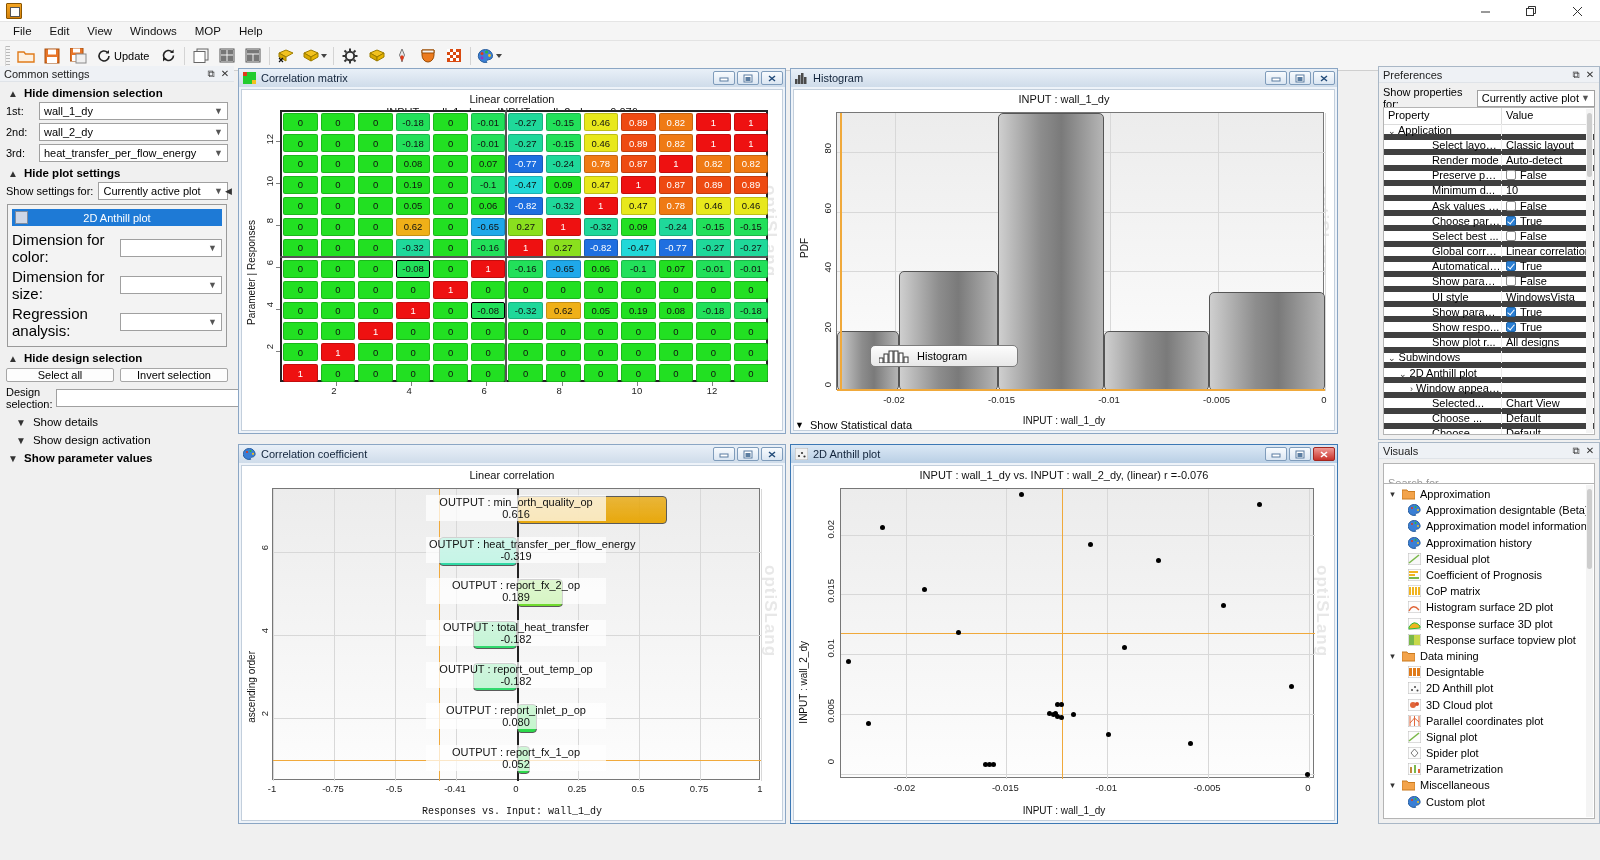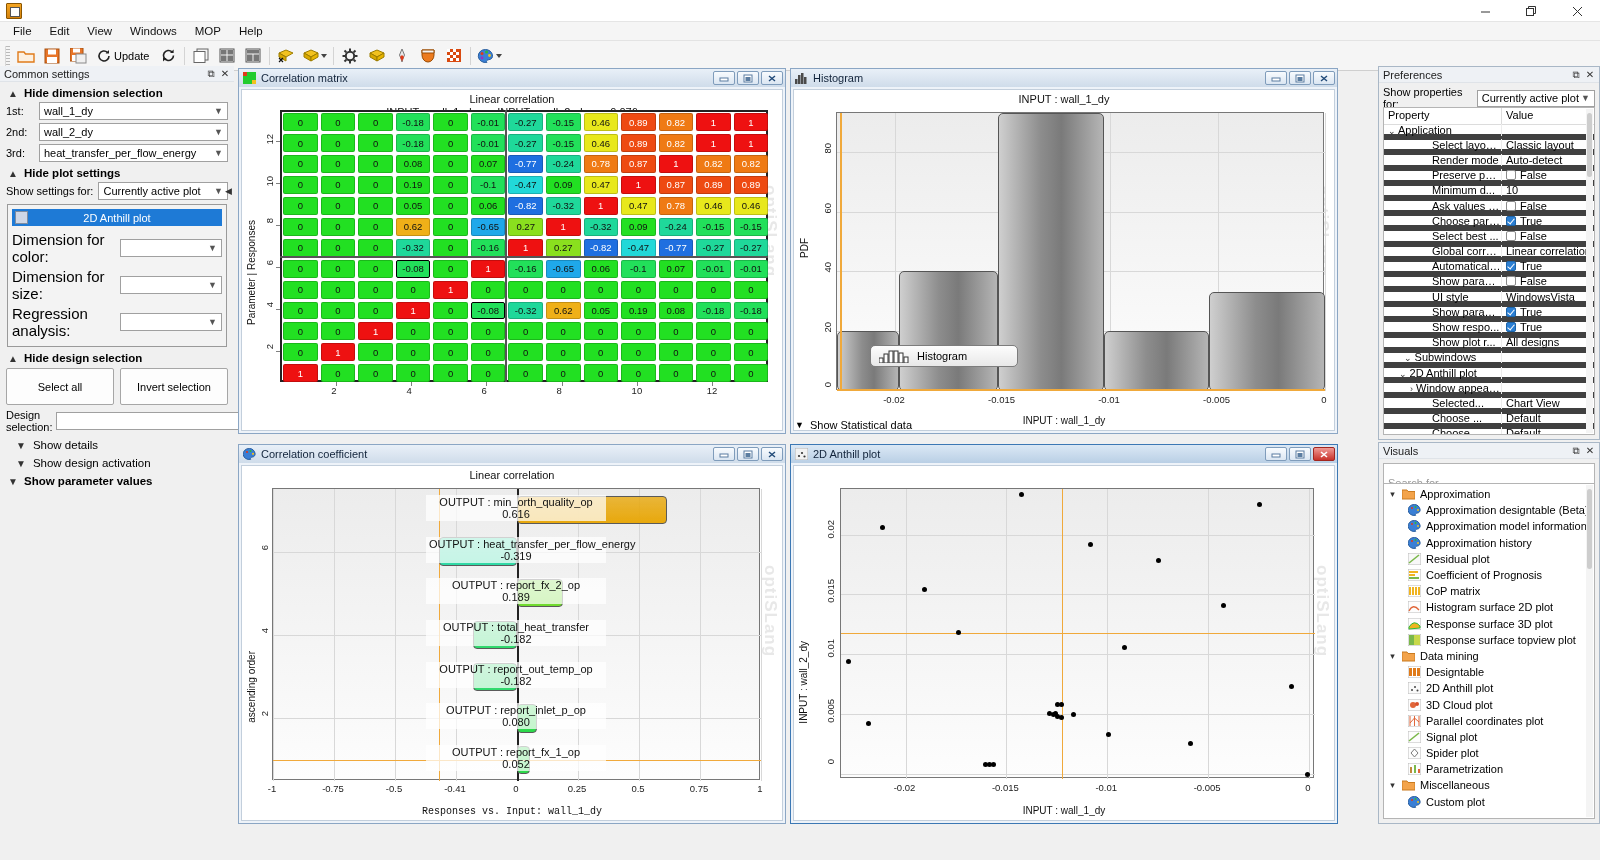--- a/index.html
+++ b/index.html
@@ -68,21 +68,21 @@
   .combo .v{ flex:1; overflow:hidden; white-space:nowrap; }
   .combo .dd{ width:13px;text-align:center;color:#555;font-size:9px;}
   .plotbox{ border:1px solid #9a9a9a; background:#f3f3f3; margin:4px 1px 2px 1px; padding:4px; }
   .plotbox .hdr{ background:#1e7ad6;color:#fff;height:17px;display:flex;align-items:center;
      justify-content:center;position:relative;font-size:11px;margin-bottom:5px;}
   .plotbox .hdr .pic{ position:absolute;left:3px;top:2px;width:13px;height:13px;
      background:#cfd7e6;border:1px solid #7f8da0;}
   .plotbox .r{ display:flex;align-items:center;margin:3px 0; }
   .plotbox .r span.lbl{ width:108px;font-size:15px;}
   .btnrow{ display:flex;gap:6px;margin:4px 0; }
-  .btn{ flex:1;height:37px;border:1px solid #a6a6a6;background:#fdfdfd;font-size:11px;
+  .btn{ flex:1;height:14px;border:1px solid #a6a6a6;background:#fdfdfd;font-size:11px;
      display:flex;align-items:center;justify-content:center;border-radius:2px;}
   .inrow{ display:flex;align-items:center;gap:4px;margin:3px 0;}
   .inrow .lbl{ font-size:11px;}
   .txtin{ flex:1;height:18px;border:1px solid #a0a0a0;background:#fff;}
   .subsect{ display:flex;align-items:center;gap:7px;margin:6px 0 6px 10px;font-size:11.5px;}
   .subsect .chev{ font-size:10px;color:#333;}
   .collapse-arrow{ position:absolute;right:2px;top:120px;font-size:9px;color:#333;}
   
   .sw{ position:absolute; border:1px solid #8ba6c4; background:#eef3f9; }
   .sw.active{ border-color:#3c78b4; }
@@ -849,20 +849,21 @@
           </svg>
         </span>
       <span class="swbtn close">
           <svg width="10" height="9">
             <line x1="2" y1="2" x2="8" y2="7" stroke="#fff" stroke-width="1.6"></line>
             <line x1="8" y1="2" x2="2" y2="7" stroke="#fff" stroke-width="1.6"></line>
           </svg>
         </span>
     </div>
     <div class="sw-body">
+      <div class="plot-title">INPUT : wall_1_dy vs. INPUT : wall_2_dy, (linear) r =-0.076</div>
       <div class="wm">optiSLang</div>
       <div id="anthillPlot" style="position: absolute; left: 46px; top: 22px; width: 474px; height: 290px; background: linear-gradient(rgb(236, 236, 236), rgb(253, 253, 253)); border: 1px solid rgb(119, 119, 119);">
           <div class="gridline" style="left: 64.5447px; top: 0px; width: 1px; height: 290px;"></div>
           <div class="gridline" style="left: 165.396px; top: 0px; width: 1px; height: 290px;"></div>
           <div class="gridline" style="left: 266.247px; top: 0px; width: 1px; height: 290px;"></div>
           <div class="gridline" style="left: 367.098px; top: 0px; width: 1px; height: 290px;"></div>
           <div class="gridline" style="left: 467.949px; top: 0px; width: 1px; height: 290px;"></div>
           <div class="gridline" style="left: 0px; top: 285.207px; width: 474px; height: 1px;"></div>
           <div class="gridline" style="left: 0px; top: 225.289px; width: 474px; height: 1px;"></div>
           <div class="gridline" style="left: 0px; top: 165.372px; width: 474px; height: 1px;"></div>
@@ -1021,21 +1022,21 @@
               <span>True</span>
             </div>
           </div>
           <div class="trow">
             <div class="c1" style="padding-left: 48px;">Show plot r...</div>
             <div class="c2">
               <span>All designs</span>
             </div>
           </div>
           <div class="trow">
-            <div class="c1" style="padding-left: 20px;"><span class="gchev">⌄</span> Subwindows</div>
+            <div class="c1" style="padding-left: 4px;"><span class="gchev">⌄</span> Subwindows</div>
             <div class="c2"></div>
           </div>
           <div class="trow">
             <div class="c1" style="padding-left: 15px;"><span class="gchev">⌄</span> 2D Anthill plot</div>
             <div class="c2"></div>
           </div>
           <div class="trow">
             <div class="c1" style="padding-left: 26px;"><span class="gchev">›</span> Window appearance</div>
             <div class="c2"></div>
           </div>

